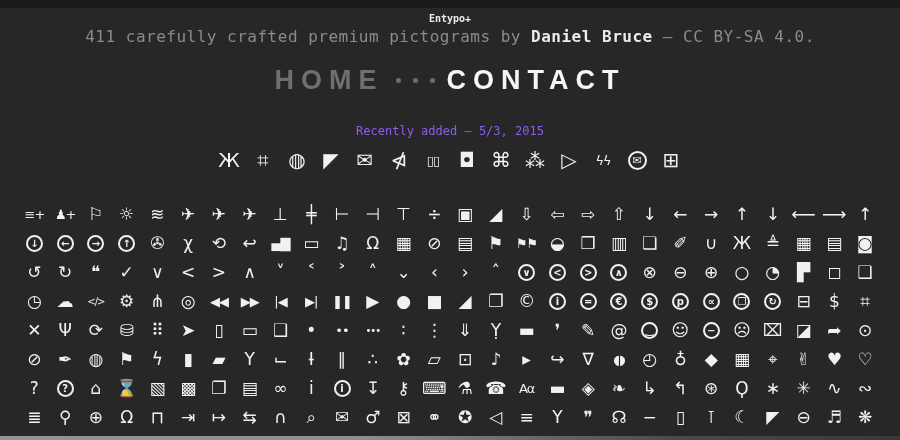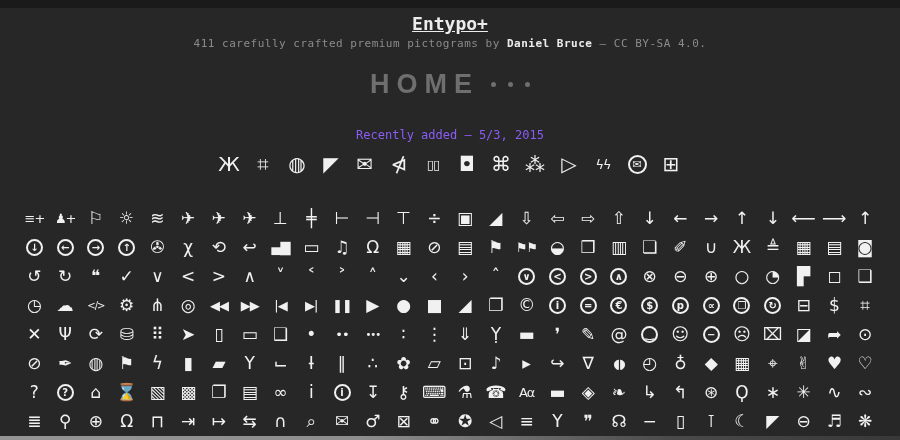--- a/index.html
+++ b/index.html
@@ -6,26 +6,26 @@
   body{
     width:900px;height:440px;overflow:hidden;
     background:#272727;
     font-family:"DejaVu Sans",sans-serif;
     -webkit-font-smoothing:antialiased;
   }
   .top-strip{height:8px;background:#1a1a1a;}
   .site-title{
     margin-top:5px;text-align:center;
     font-family:"DejaVu Sans Mono",monospace;
-    font-size:18px;font-weight:bold;color:#ececec;text-decoration:underline;
+    font-size:10px;font-weight:bold;color:#ececec;
   }
   .subtitle{
     margin-top:3px;text-align:center;
     font-family:"DejaVu Sans Mono",monospace;
-    font-size:11px;color:#8b8b8b;letter-spacing:0.5px;
+    font-size:16px;color:#8b8b8b;letter-spacing:0.5px;
   }
   .subtitle .author{color:#ececec;font-weight:bold;}
   .main-nav{
     margin-top:13px;height:42px;
     display:flex;align-items:center;justify-content:center;gap:12px;
     font-family:"Liberation Sans",sans-serif;
   }
   .nav-item{
     font-size:27px;font-weight:700;letter-spacing:7px;
     color:#f6f6f6;cursor:pointer;line-height:1;
@@ -69,20 +69,21 @@
 
 <div class="site-title">Entypo+</div>
 
 <div class="subtitle"><span>411 carefully crafted premium pictograms by </span><span class="author">Daniel Bruce</span><span> — CC BY-SA 4.0.</span></div>
 
 <nav class="main-nav" id="main-nav">
     <span class="nav-item current">HOME</span>
     <span class="nav-dot"></span>
     <span class="nav-dot"></span>
     <span class="nav-dot"></span>
+    <span class="nav-item">CONTACT</span>
   </nav>
 
 <div class="recently-label">Recently added — 5/3, 2015</div>
 
 <div class="recently-icons" id="recently-icons">
     <span class="cell">Ж</span>
     <span class="cell">⌗</span>
     <span class="cell">◍</span>
     <span class="cell">◤</span>
     <span class="cell">✉</span>

